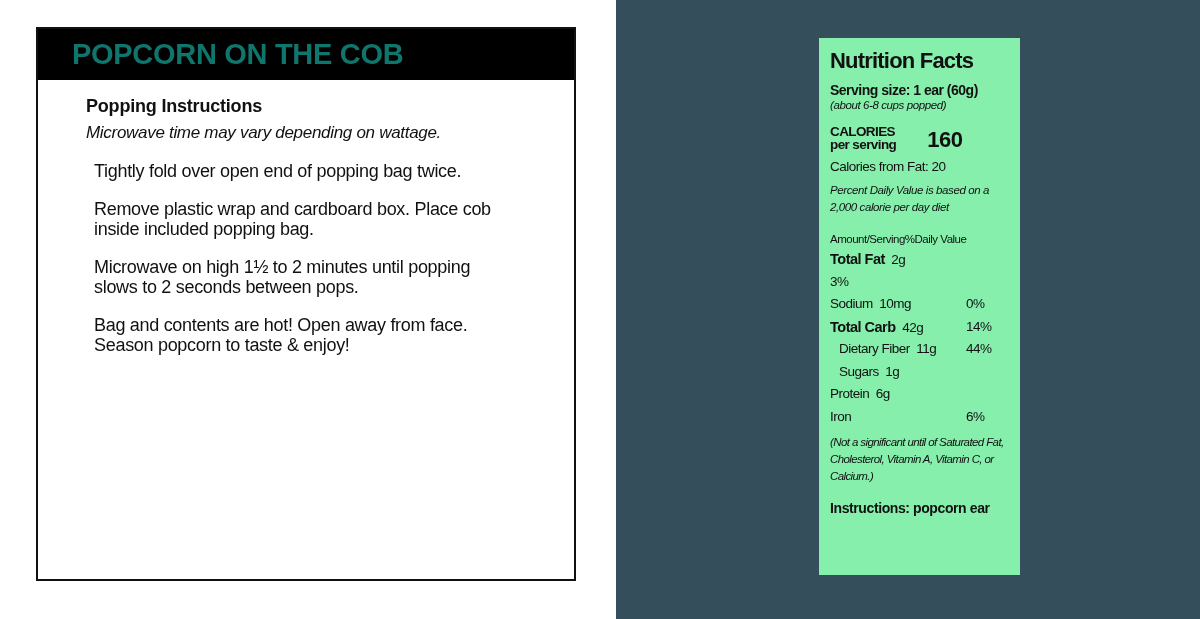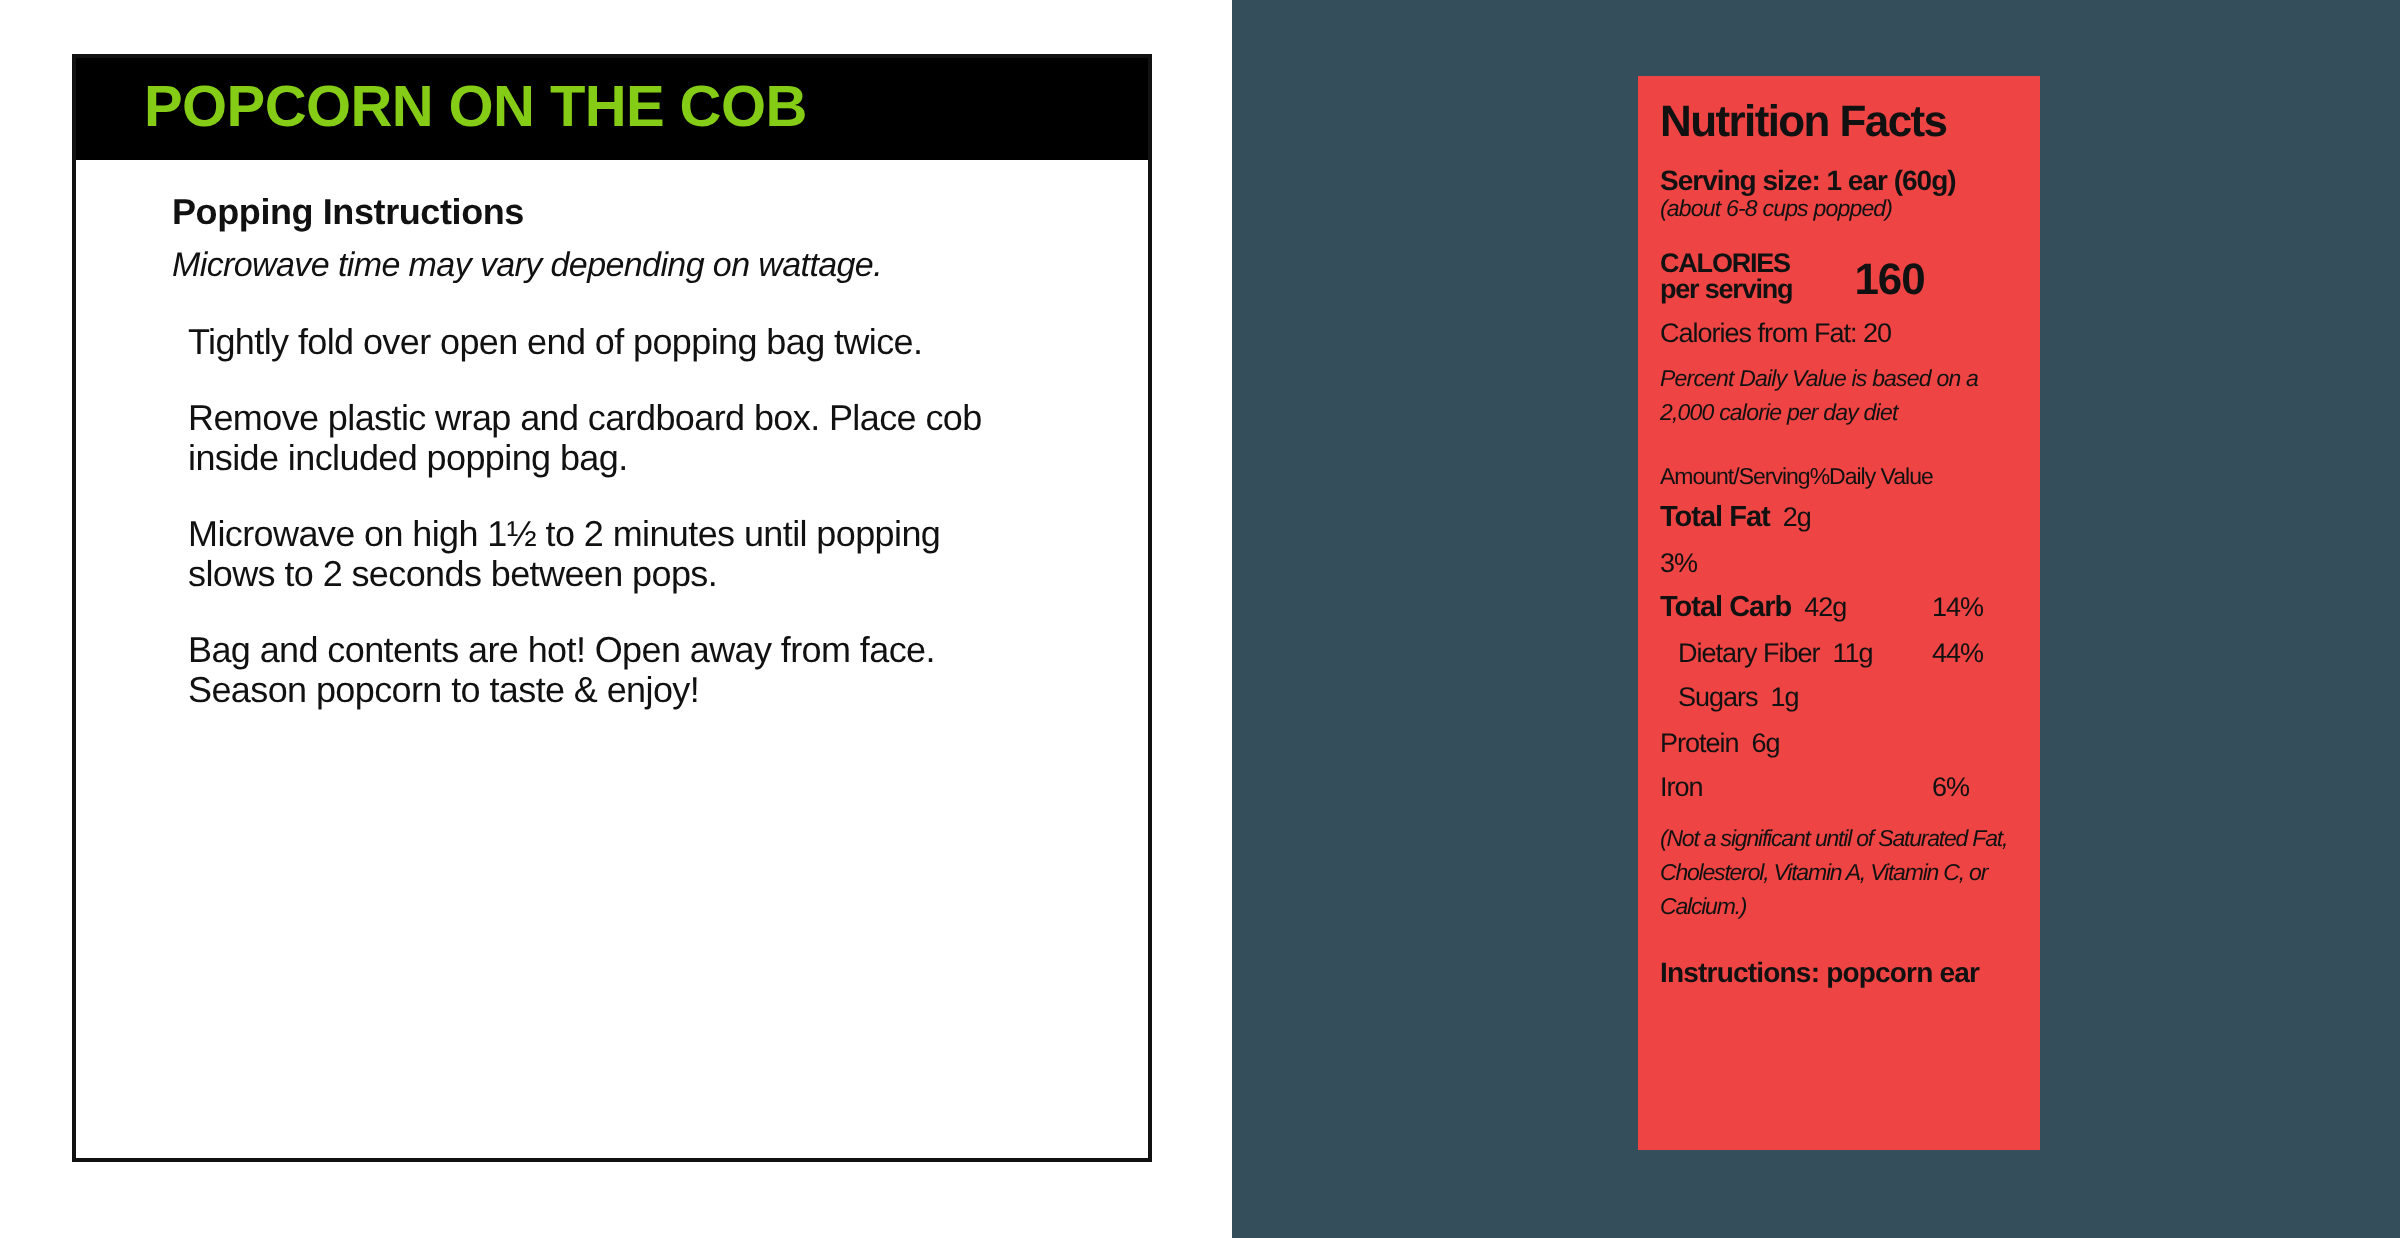--- a/index.html
+++ b/index.html
@@ -12,37 +12,37 @@
     .right-bg {
       position: absolute; left: 616px; top: 0; width: 584px; height: 619px;
       background: #344f5b;
     }
     
     .instr-panel {
       position: absolute; left: 36px; top: 27px; width: 536px; height: 550px;
       border: 2px solid #111; background: #fff; box-sizing: content-box;
     }
     .instr-header {
-      background: #000; color: #84cc16; height: 51px;
+      background: #000; color: #0f766e; height: 51px;
       display: flex; align-items: center; padding-left: 34px;
       font-weight: bold; font-size: 29px; letter-spacing: -0.3px;
     }
     .instr-body { padding: 16px 0 0 48px; }
     .instr-subtitle { font-size: 18px; font-weight: bold; margin: 0 0 6px 0; letter-spacing: -0.2px; }
     .instr-note { font-size: 17px; font-style: italic; margin: 0 0 18px 0; letter-spacing: -0.3px; }
     .instr-steps { margin: 0; padding: 0 0 0 8px; list-style: none; }
     .instr-steps li {
       font-size: 18px; line-height: 20px; margin-bottom: 18px; width: 410px;
       letter-spacing: -0.3px;
     }
 
     
     .nf-panel {
       position: absolute; left: 819px; top: 38px; width: 201px; height: 537px;
-      background: #ef4444; box-sizing: border-box; padding: 10px 10px 0 11px;
+      background: #86efac; box-sizing: border-box; padding: 10px 10px 0 11px;
       font-family: "Liberation Sans", sans-serif; color: #111;
     }
     .nf-title { font-size: 22px; font-weight: bold; letter-spacing: -0.8px; margin: 0; line-height: 26px; }
     .nf-serving { font-size: 14px; font-weight: bold; margin-top: 8px; letter-spacing: -0.5px; }
     .nf-serving-note { font-size: 11.5px; font-style: italic; letter-spacing: -0.4px; margin-top: 1px; }
     .nf-cal-row { display: flex; align-items: flex-end; margin-top: 14px; gap: 24px; }
     .nf-cal-label { font-size: 13.5px; font-weight: bold; line-height: 13px; letter-spacing: -0.6px; }
     .nf-cal-value { font-size: 22px; font-weight: bold; margin-left: 7px; line-height: 22px; letter-spacing: -0.5px; }
     .nf-cal-fat { font-size: 13.5px; margin-top: 8px; letter-spacing: -0.5px; }
     .nf-pdv { font-size: 11.5px; font-style: italic; line-height: 17px; margin-top: 8px; letter-spacing: -0.4px; }
@@ -98,20 +98,25 @@
 
   <div class="nf-rows">
     <div class="nf-row">
       <span class="nm bold">Total Fat</span>&nbsp;
       <span>2g</span>
     </div>
     <div class="nf-row">
       <span class="nm">3%</span>
     </div>
     <div class="nf-row">
+      <span class="nm">Sodium</span>&nbsp;
+      <span>10mg</span>
+      <span class="pct">0%</span>
+    </div>
+    <div class="nf-row">
       <span class="nm bold">Total Carb</span>&nbsp;
       <span>42g</span>
       <span class="pct">14%</span>
     </div>
     <div class="nf-row indent">
       <span class="nm">Dietary Fiber</span>&nbsp;
       <span>11g</span>
       <span class="pct">44%</span>
     </div>
     <div class="nf-row indent">

